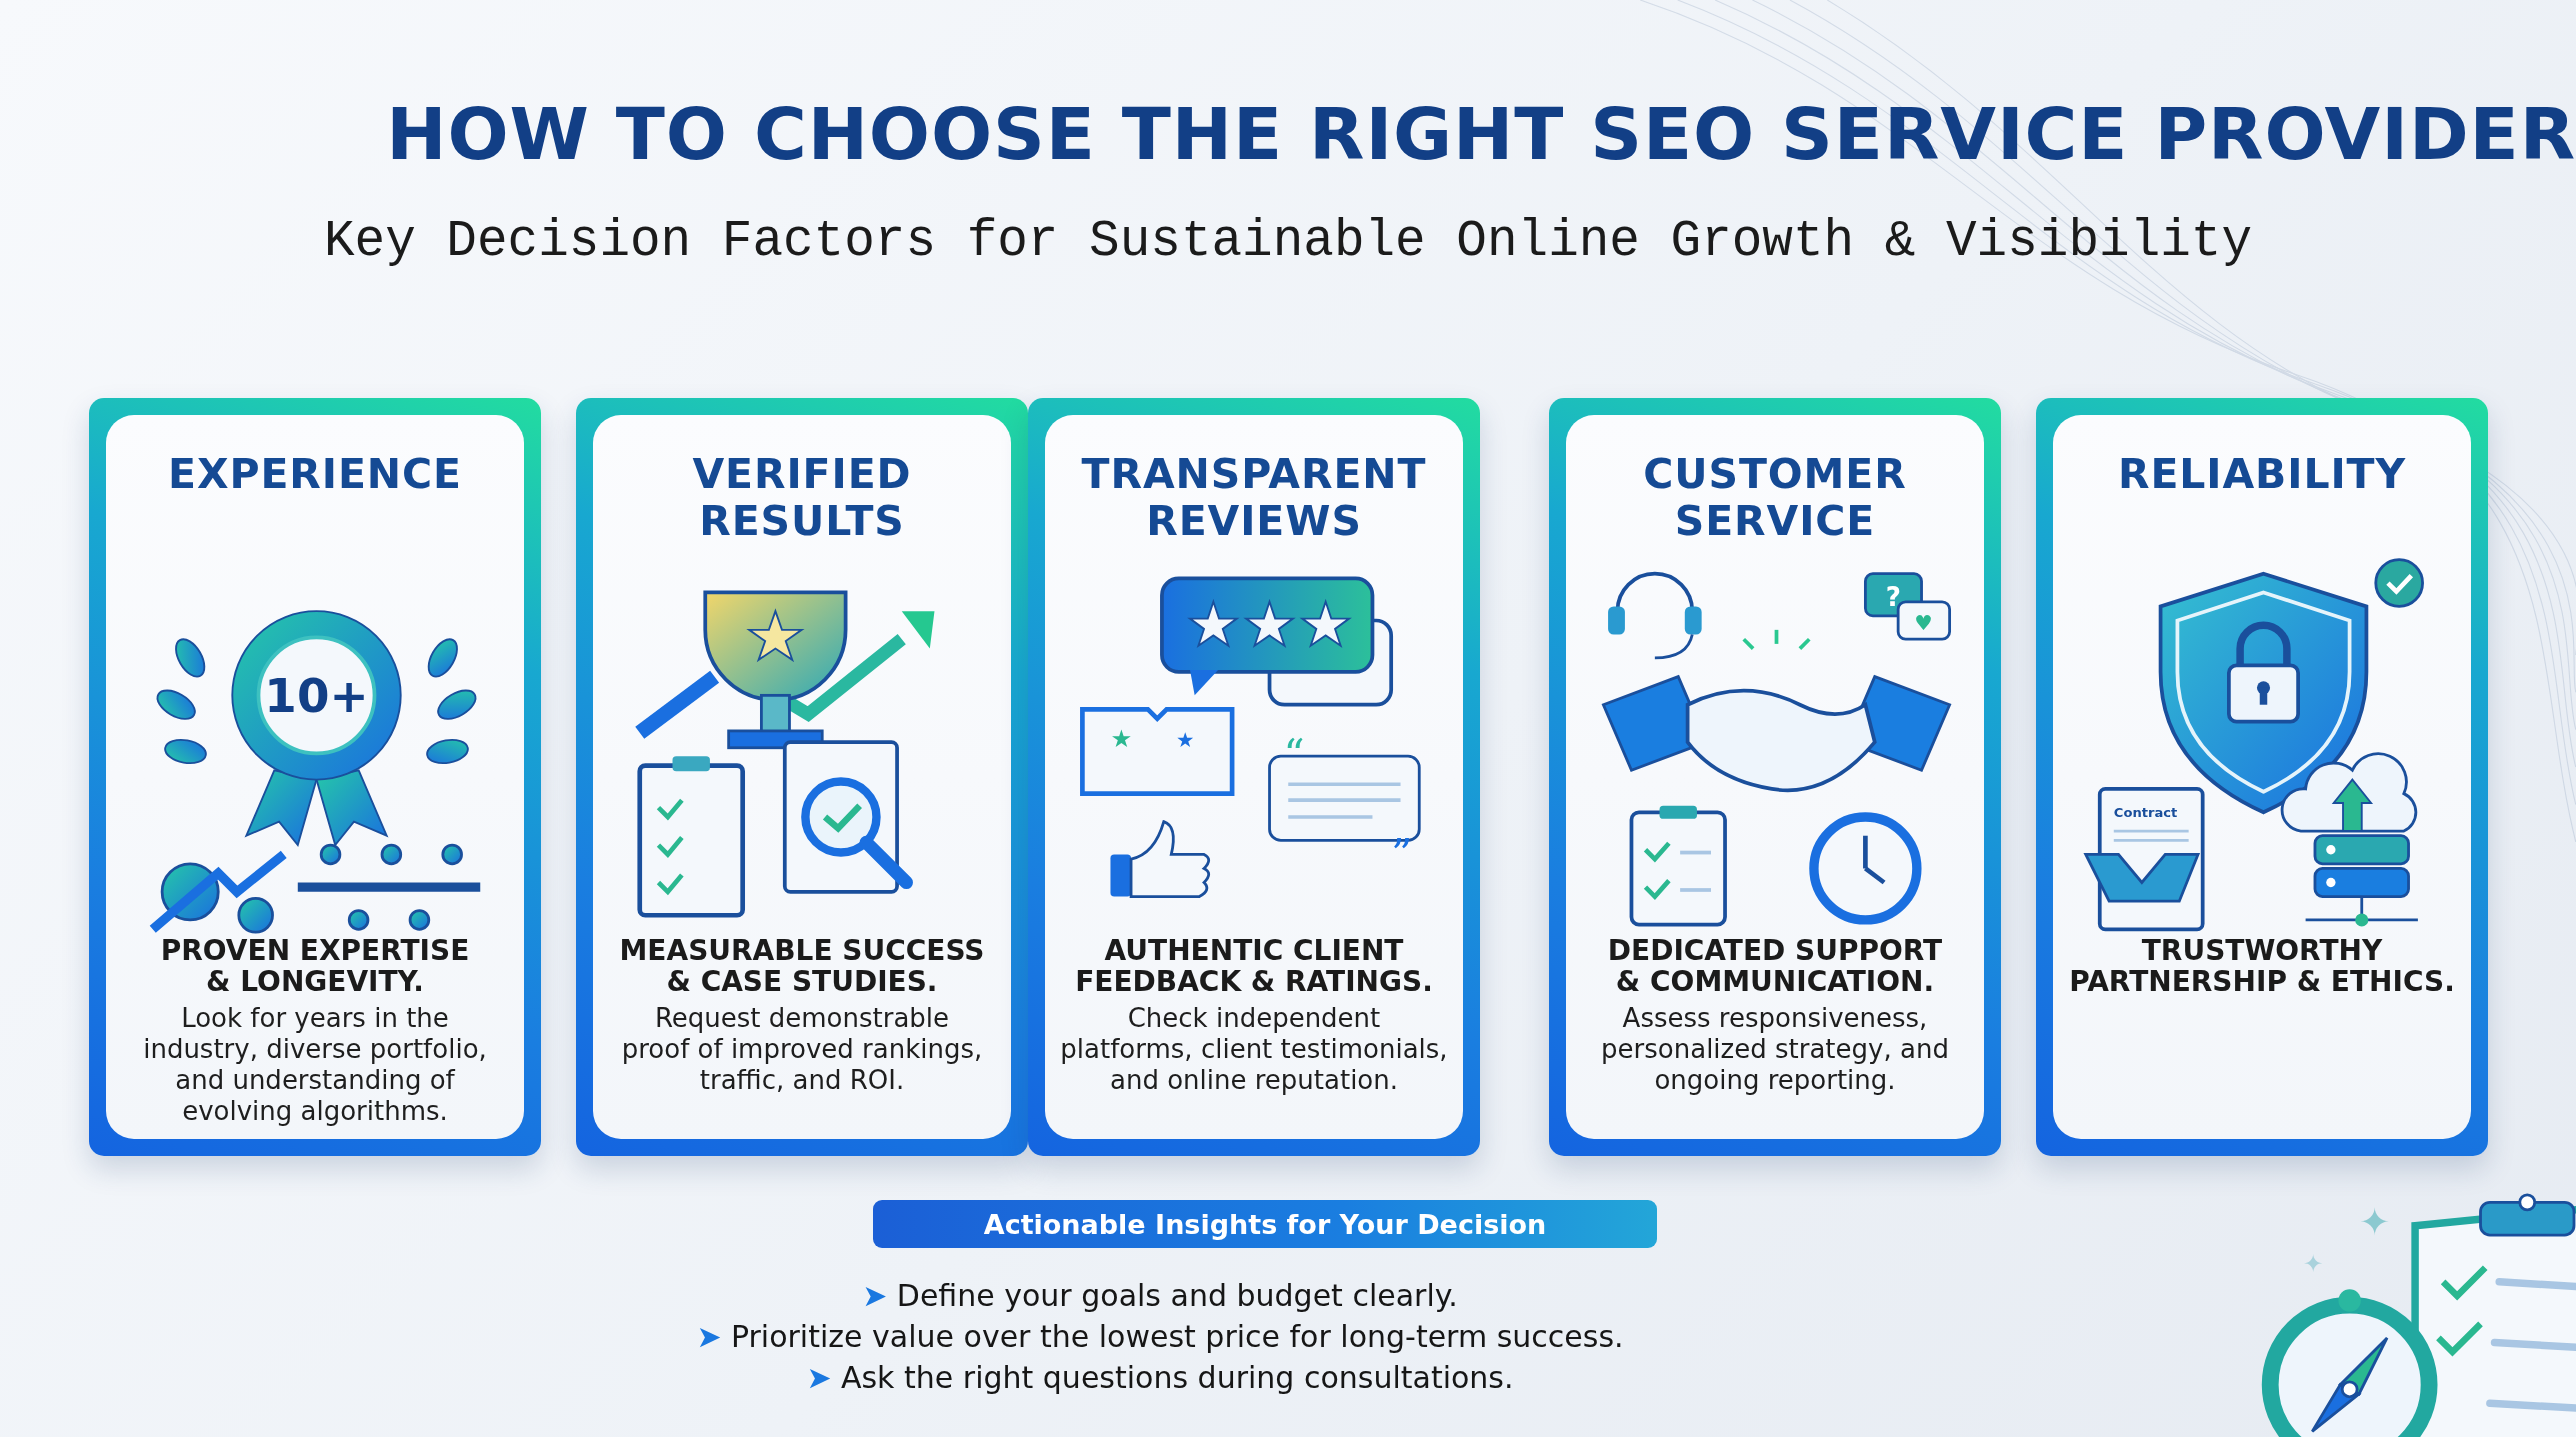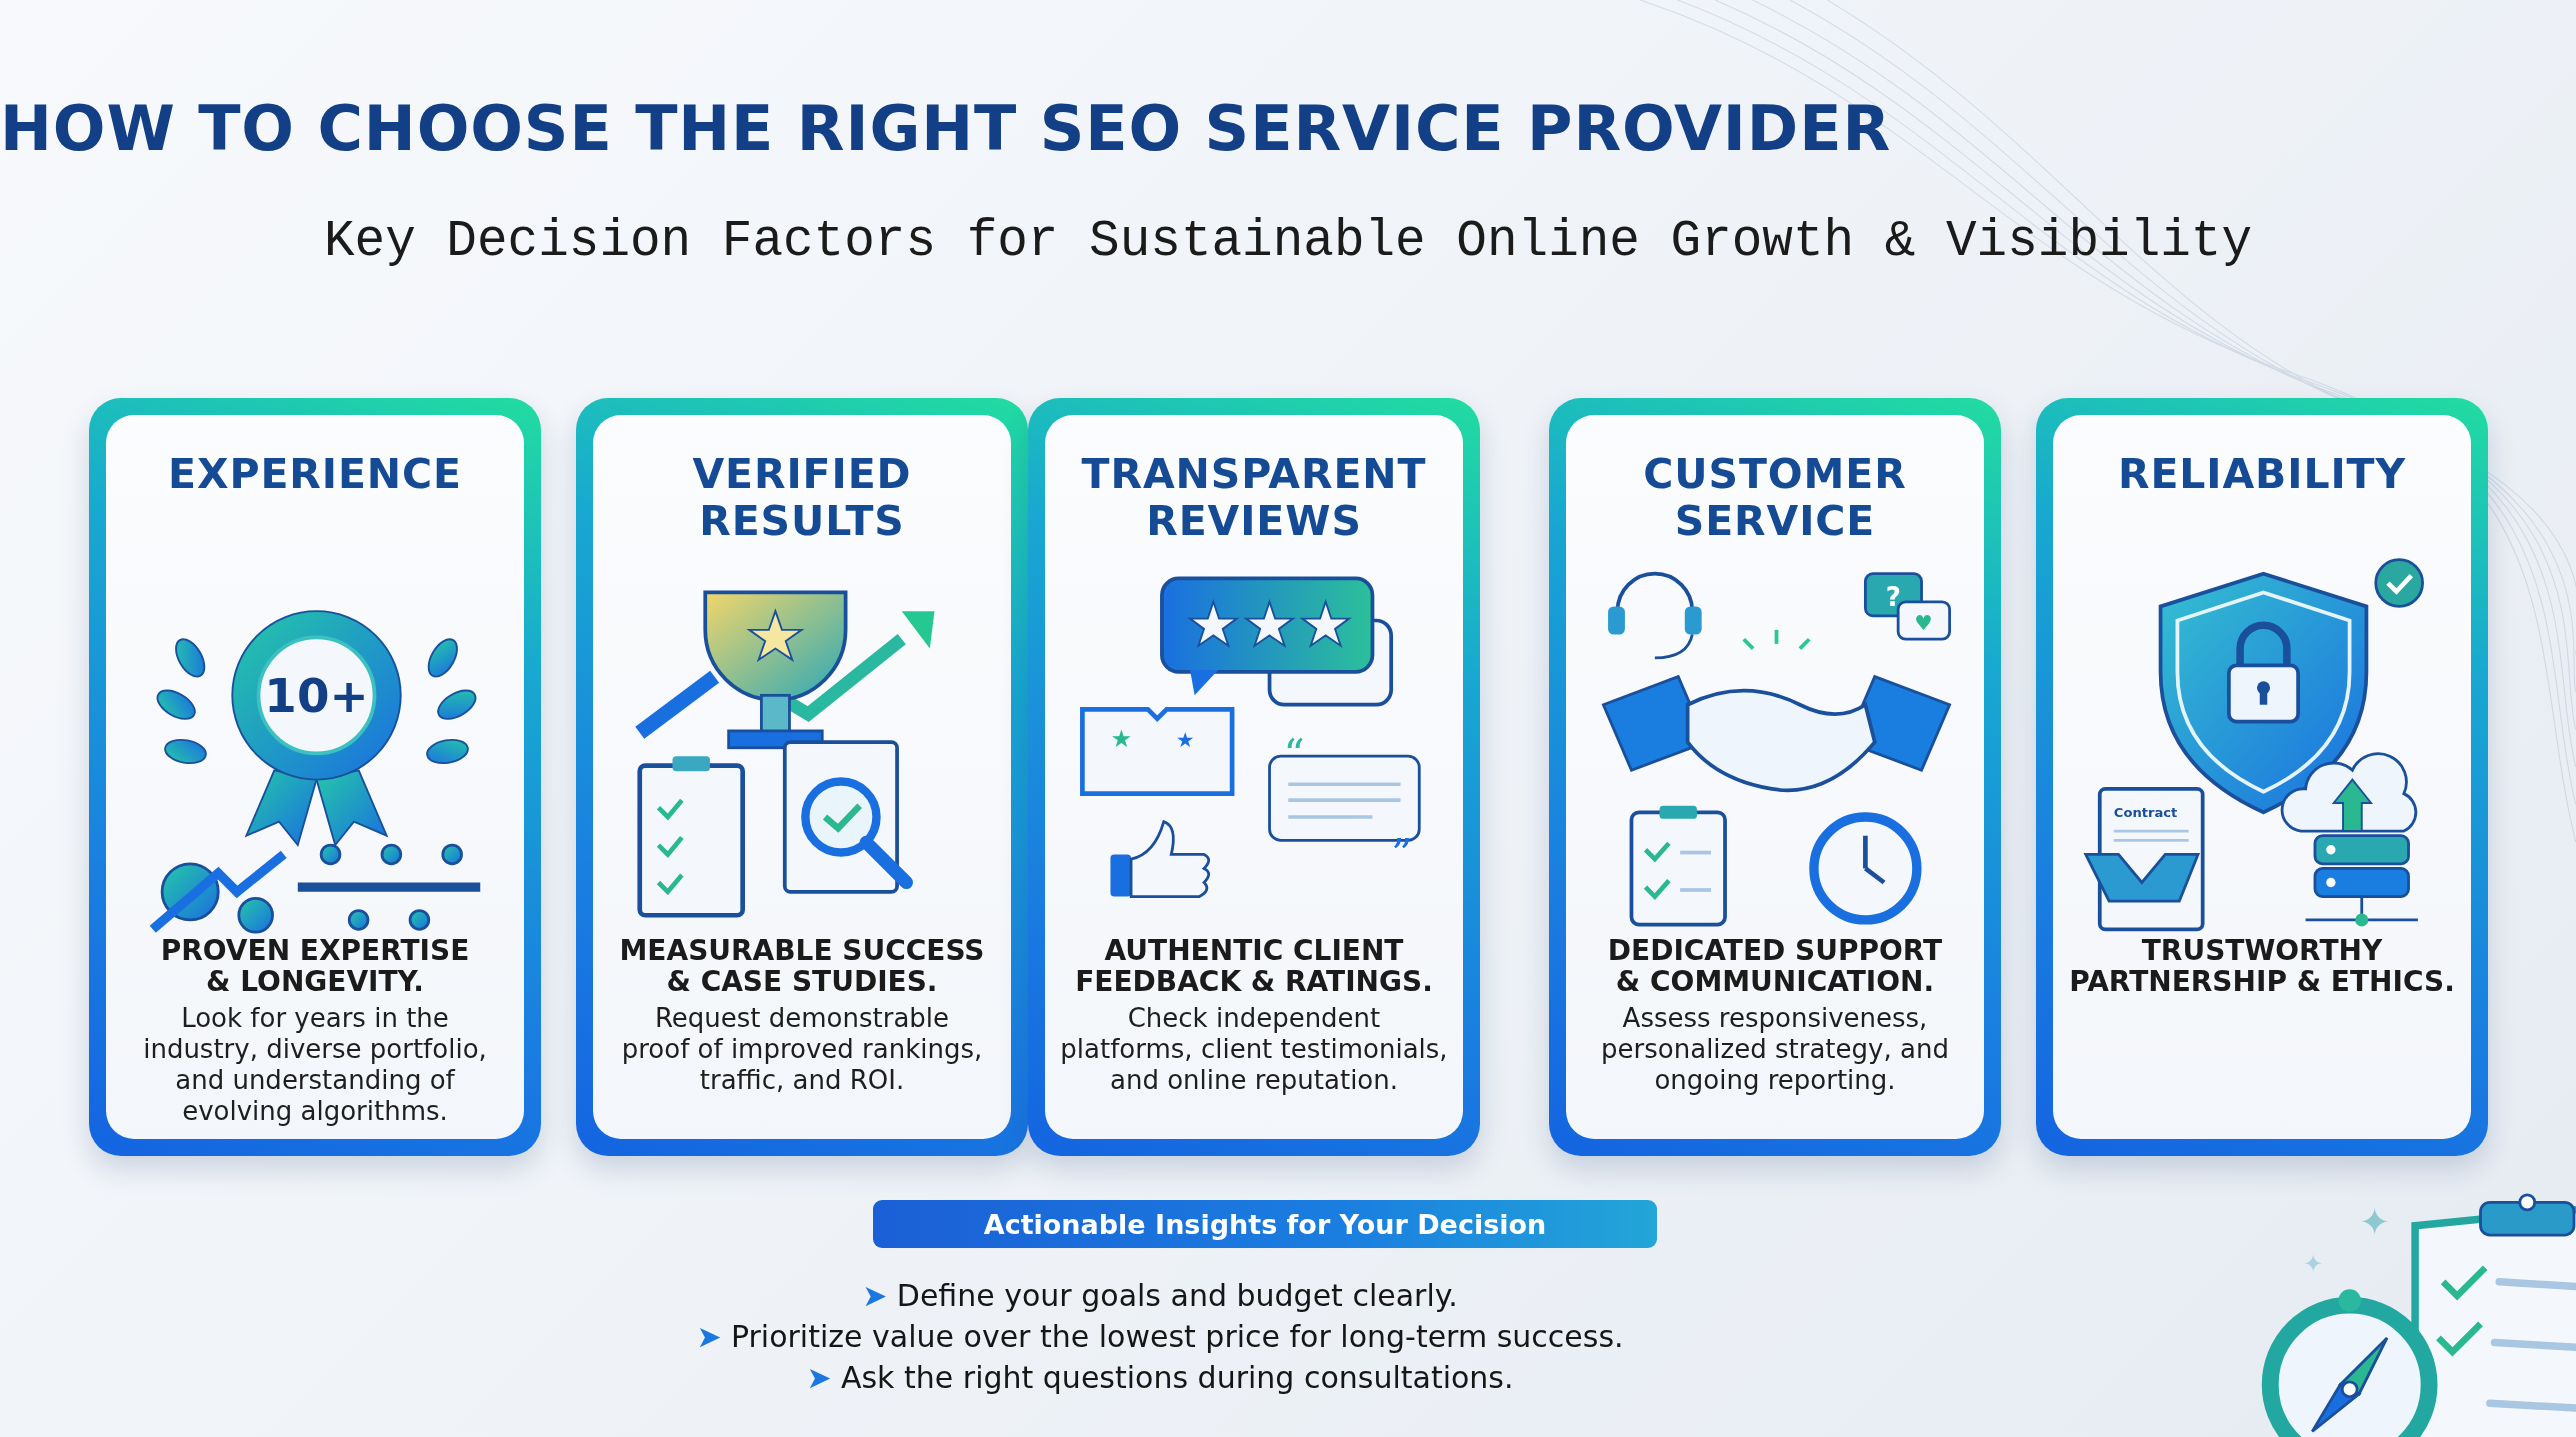--- a/index.html
+++ b/index.html
@@ -3,31 +3,31 @@
 <meta charset="utf-8">
 <style>
   html, body { margin:0; padding:0; }
   body {
     width:2576px; height:1438px; overflow:hidden; position:relative;
     background: linear-gradient(135deg, #f7f9fc 0%, #eef2f7 55%, #e6ebf2 100%);
     font-family: "DejaVu Sans", sans-serif;
   }
   .waves { position:absolute; right:0; top:0; width:936px; height:842px; opacity:.35; }
   .title {
-    position:absolute; left:0; width:2576px; top:92px; text-align:left;
-    font-size:62px; font-weight:bold; color:#123f86; letter-spacing:0.9px;
+    position:absolute; left:0; width:2576px; top:92px; text-align:right;
+    font-size:72px; font-weight:bold; color:#123f86; letter-spacing:0.9px;
     font-family: "DejaVu Sans", sans-serif;
   }
   .subtitle {
     position:absolute; left:0; width:2576px; top:213px; text-align:center;
     font-size:51px; color:#1b1b1b; font-family:Liberation Mono, monospace;
   }
   .card {
     position:absolute; top:398px; width:452px; height:758px;
-    border-radius:32px; padding:17px; box-sizing:border-box;
+    border-radius:15px; padding:17px; box-sizing:border-box;
     background: linear-gradient(200deg, #22dca0 0%, #18a8d0 30%, #1a7ee0 70%, #1464e0 100%);
     box-shadow: 0 13px 28px rgba(30,60,110,.18);
   }
   .card-inner {
     width:100%; height:100%; border-radius:28px; box-sizing:border-box;
     background: linear-gradient(180deg,#fbfcfe 0%, #f3f6fa 100%);
     position:relative; text-align:center;
   }
   .card-title {
     position:absolute; top:36px; left:0; right:0; font-size:41px; font-weight:bold;

